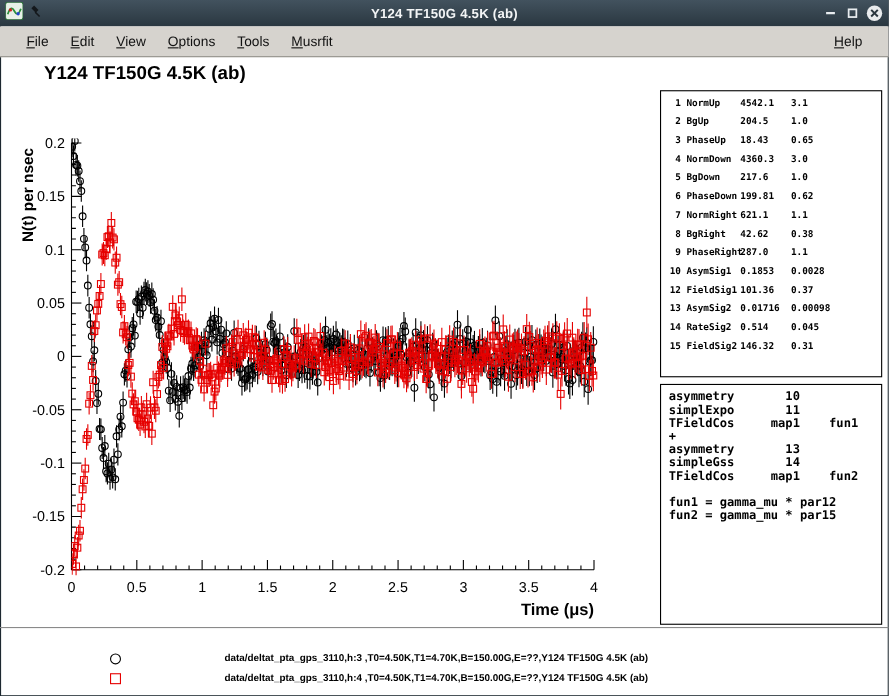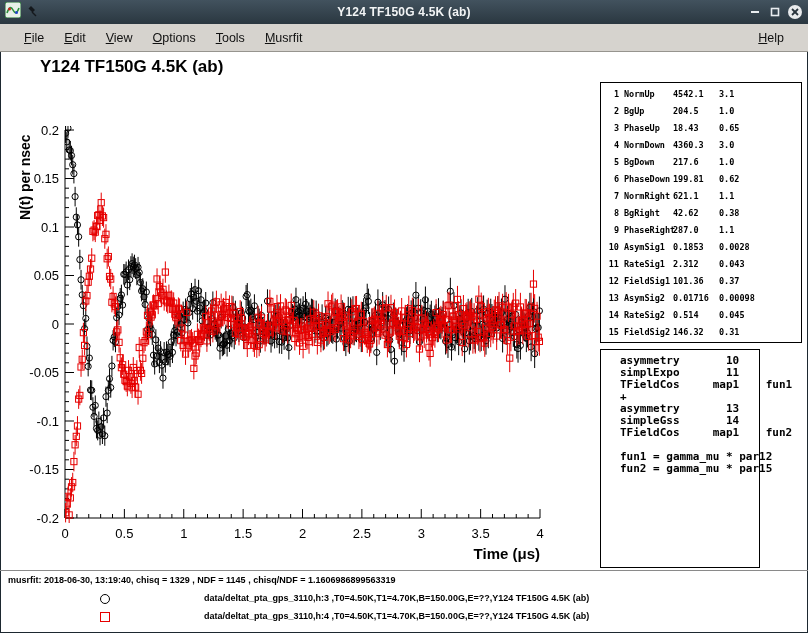--- a/index.html
+++ b/index.html
@@ -38,22 +38,22 @@
   .param-box{
     position:absolute;left:600px;top:82px;width:202px;height:261px;
     border:1px solid #000;box-sizing:border-box;background:#fff;
     font-family:"DejaVu Sans Mono",monospace;font-weight:bold;font-size:8.5px;
     padding-top:3px;overflow:hidden;
   }
   .param-row{display:grid;grid-template-columns:14px 54px 46px auto;padding-left:4px;height:17px;line-height:17px;}
   .c-idx{text-align:right;}
   .c-name{padding-left:5px;}
   .theory-box{
-    position:absolute;left:600px;top:349px;width:160px;height:219px;
-    border:1px solid #000;box-sizing:border-box;background:#fff;padding:5px 19px;
+    position:absolute;left:600px;top:349px;width:202px;height:219px;
+    border:1px solid #000;box-sizing:border-box;background:#fff;padding:5px 7px;
   }
   .theory-box pre{margin:0;font-family:"DejaVu Sans Mono",monospace;font-weight:bold;font-size:11px;line-height:12px;color:#000;}
   
   .bottom-sep{position:absolute;left:0;top:570px;width:808px;border-top:1px solid #8a8a8a;}
   .status{position:absolute;left:8px;top:575px;font-size:9px;font-weight:bold;color:#000;}
   .legend-row{position:absolute;left:0;width:100%;height:16px;}
   .legend-marker{position:absolute;left:100px;top:3px;width:8px;height:8px;border:1.5px solid #000;background:transparent;box-sizing:content-box;}
   .legend-marker.circle{border-radius:50%;}
   .legend-text{position:absolute;left:204px;top:2px;font-size:9px;font-weight:bold;color:#000;white-space:nowrap;}
 </style>
@@ -1893,26 +1893,20 @@
           <span class="c-val">287.0</span>
           <span class="c-err">1.1</span>
         </div>
         <div class="param-row">
           <span class="c-idx">10</span>
           <span class="c-name">AsymSig1</span>
           <span class="c-val">0.1853</span>
           <span class="c-err">0.0028</span>
         </div>
         <div class="param-row">
-          <span class="c-idx">11</span>
-          <span class="c-name">RateSig1</span>
-          <span class="c-val">2.312</span>
-          <span class="c-err">0.043</span>
-        </div>
-        <div class="param-row">
           <span class="c-idx">12</span>
           <span class="c-name">FieldSig1</span>
           <span class="c-val">101.36</span>
           <span class="c-err">0.37</span>
         </div>
         <div class="param-row">
           <span class="c-idx">13</span>
           <span class="c-name">AsymSig2</span>
           <span class="c-val">0.01716</span>
           <span class="c-err">0.00098</span>
@@ -1939,21 +1933,20 @@
 +
 asymmetry       13
 simpleGss       14
 TFieldCos     map1    fun2
 
 fun1 = gamma_mu * par12
 fun2 = gamma_mu * par15</pre>
   </div>
 
   <div class="bottom-sep"></div>
-  <div class="status">musrfit: 2018-06-30, 13:19:40, chisq = 1329 , NDF = 1145 , chisq/NDF = 1.1606986899563319</div>
   <div id="legend">
       <div class="legend-row" style="top: 591px;">
         <span class="legend-marker circle" style="border-color: rgb(0, 0, 0);"></span>
         <span class="legend-text">data/deltat_pta_gps_3110,h:3 ,T0=4.50K,T1=4.70K,B=150.00G,E=??,Y124 TF150G 4.5K (ab)</span>
       </div>
       <div class="legend-row" style="top: 609px;">
         <span class="legend-marker square" style="border-color: rgb(230, 0, 0);"></span>
         <span class="legend-text">data/deltat_pta_gps_3110,h:4 ,T0=4.50K,T1=4.70K,B=150.00G,E=??,Y124 TF150G 4.5K (ab)</span>
       </div>
     </div>

